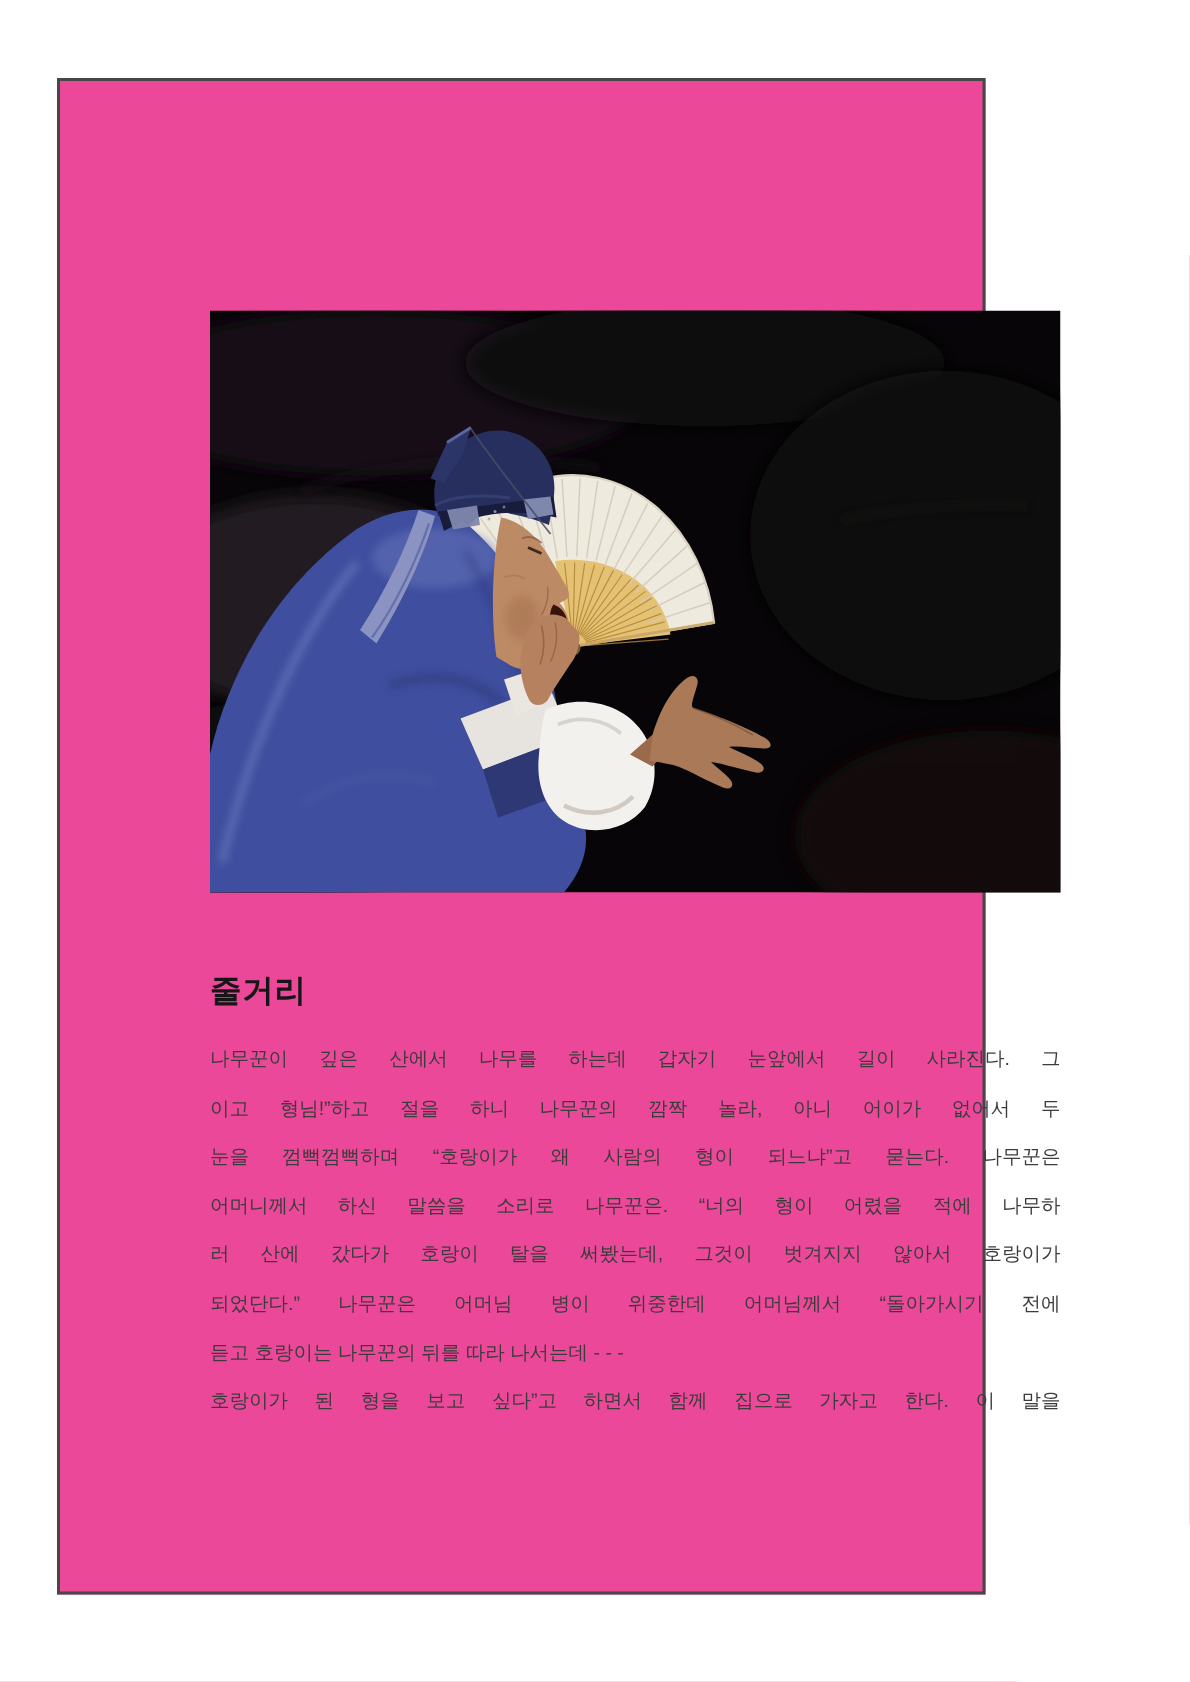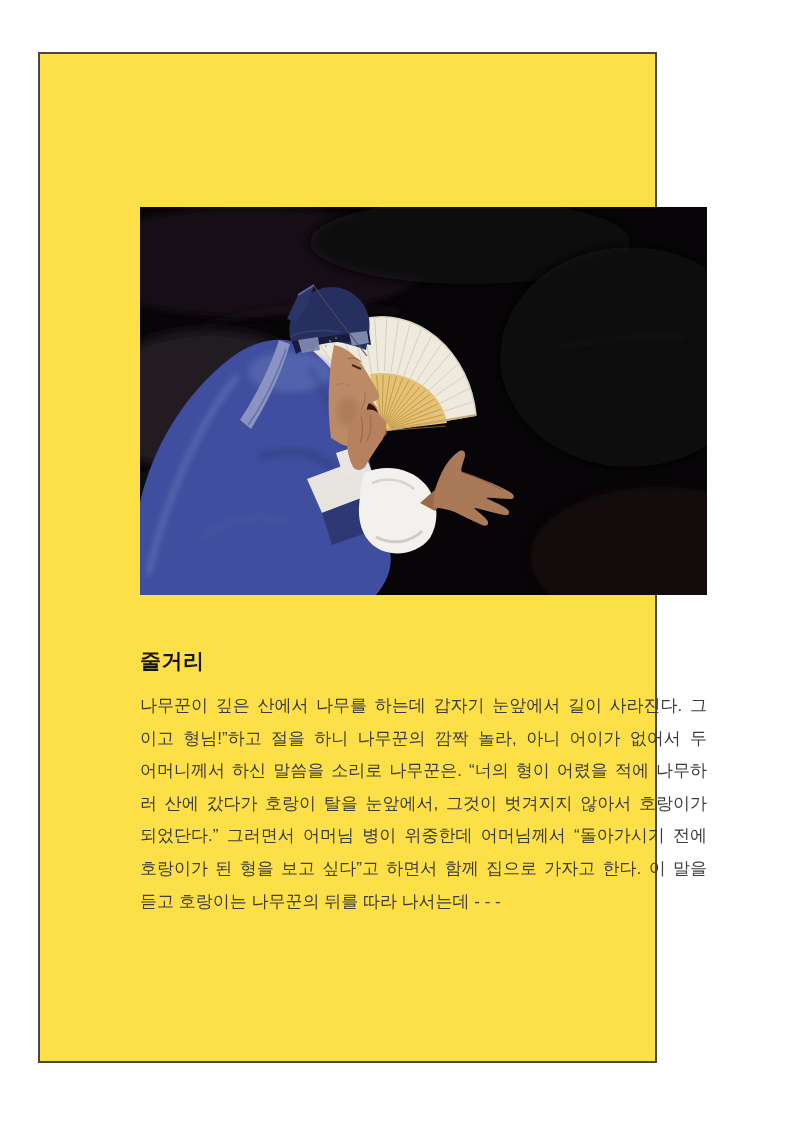--- a/index.html
+++ b/index.html
@@ -2,34 +2,34 @@
 <html><head>
 <meta charset="utf-8">
 <style>
   html,body{margin:0;padding:0;background:#ffffff;}
   .canvas{
     position:relative;width:793px;height:1121px;background:#ffffff;
     font-family:"Liberation Sans","DejaVu Sans",sans-serif;overflow:hidden;
   }
   .page-frame{
     position:absolute;left:38px;top:52px;width:619px;height:1011px;
-    border:2px solid #474747;box-sizing:border-box;background:#fde047;
+    border:2px solid #474747;box-sizing:border-box;background:#ec4899;
   }
   .photo{
     position:absolute;left:100px;top:153px;width:567px;height:388px;margin:0;
     line-height:0;
   }
   .heading{
     position:absolute;left:100px;top:594px;width:567px;
     font-size:21px;font-weight:bold;color:#161616;letter-spacing:0.5px;
     line-height:26px;margin:0;
   }
   .para{
     position:absolute;left:100px;top:636px;width:567px;
-    font-size:17px;line-height:32.6px;color:#3c3c3c;
+    font-size:13px;line-height:32.6px;color:#3c3c3c;
     word-break:keep-all;
   }
   .line{text-align:justify;text-align-last:justify;}
   .line.last{text-align:left;text-align-last:left;}
 </style>
 </head>
 <body>
 
 <div class="canvas">
   <div class="page-frame">
@@ -168,21 +168,22 @@
           <path d="M 146 142 C 138 166, 124 196, 108 218" stroke="#5c66a4" stroke-width="1.5" fill="none" opacity="0.8"></path>
         </g>
       </svg>
     </figure>
 
     <h2 class="heading">줄거리</h2>
 
     <div class="para">
       <div class="line">나무꾼이 깊은 산에서 나무를 하는데 갑자기 눈앞에서 길이 사라진다. 그</div>
       <div class="line">이고 형님!”하고 절을 하니 나무꾼의 깜짝 놀라, 아니 어이가 없어서 두</div>
+      <div class="line">눈을 껌뻑껌뻑하며 “호랑이가 왜 사람의 형이 되느냐”고 묻는다. 나무꾼은</div>
       <div class="line">어머니께서 하신 말씀을 소리로 나무꾼은. “너의 형이 어렸을 적에 나무하</div>
-      <div class="line">러 산에 갔다가 호랑이 탈을 눈앞에서, 그것이 벗겨지지 않아서 호랑이가</div>
-      <div class="line">되었단다.” 그러면서 어머님 병이 위중한데 어머님께서 “돌아가시기 전에</div>
+      <div class="line">러 산에 갔다가 호랑이 탈을 써봤는데, 그것이 벗겨지지 않아서 호랑이가</div>
+      <div class="line">되었단다.” 나무꾼은 어머님 병이 위중한데 어머님께서 “돌아가시기 전에</div>
+      <div class="line last">듣고 호랑이는 나무꾼의 뒤를 따라 나서는데 - - -</div>
       <div class="line">호랑이가 된 형을 보고 싶다”고 하면서 함께 집으로 가자고 한다. 이 말을</div>
-      <div class="line last">듣고 호랑이는 나무꾼의 뒤를 따라 나서는데 - - -</div>
     </div>
 
   </div>
 </div>
 
 </body></html>

